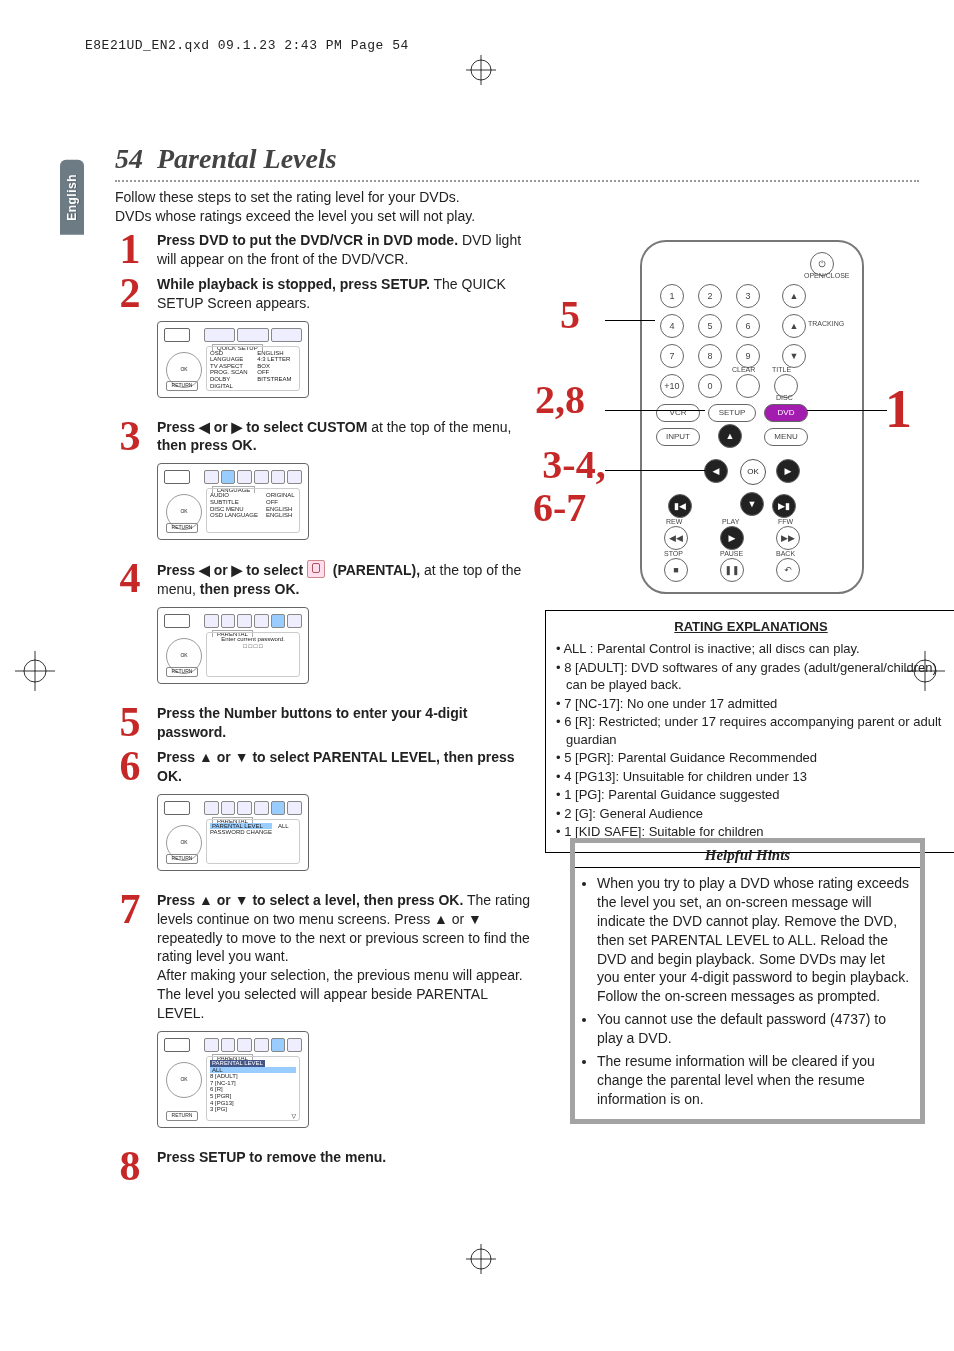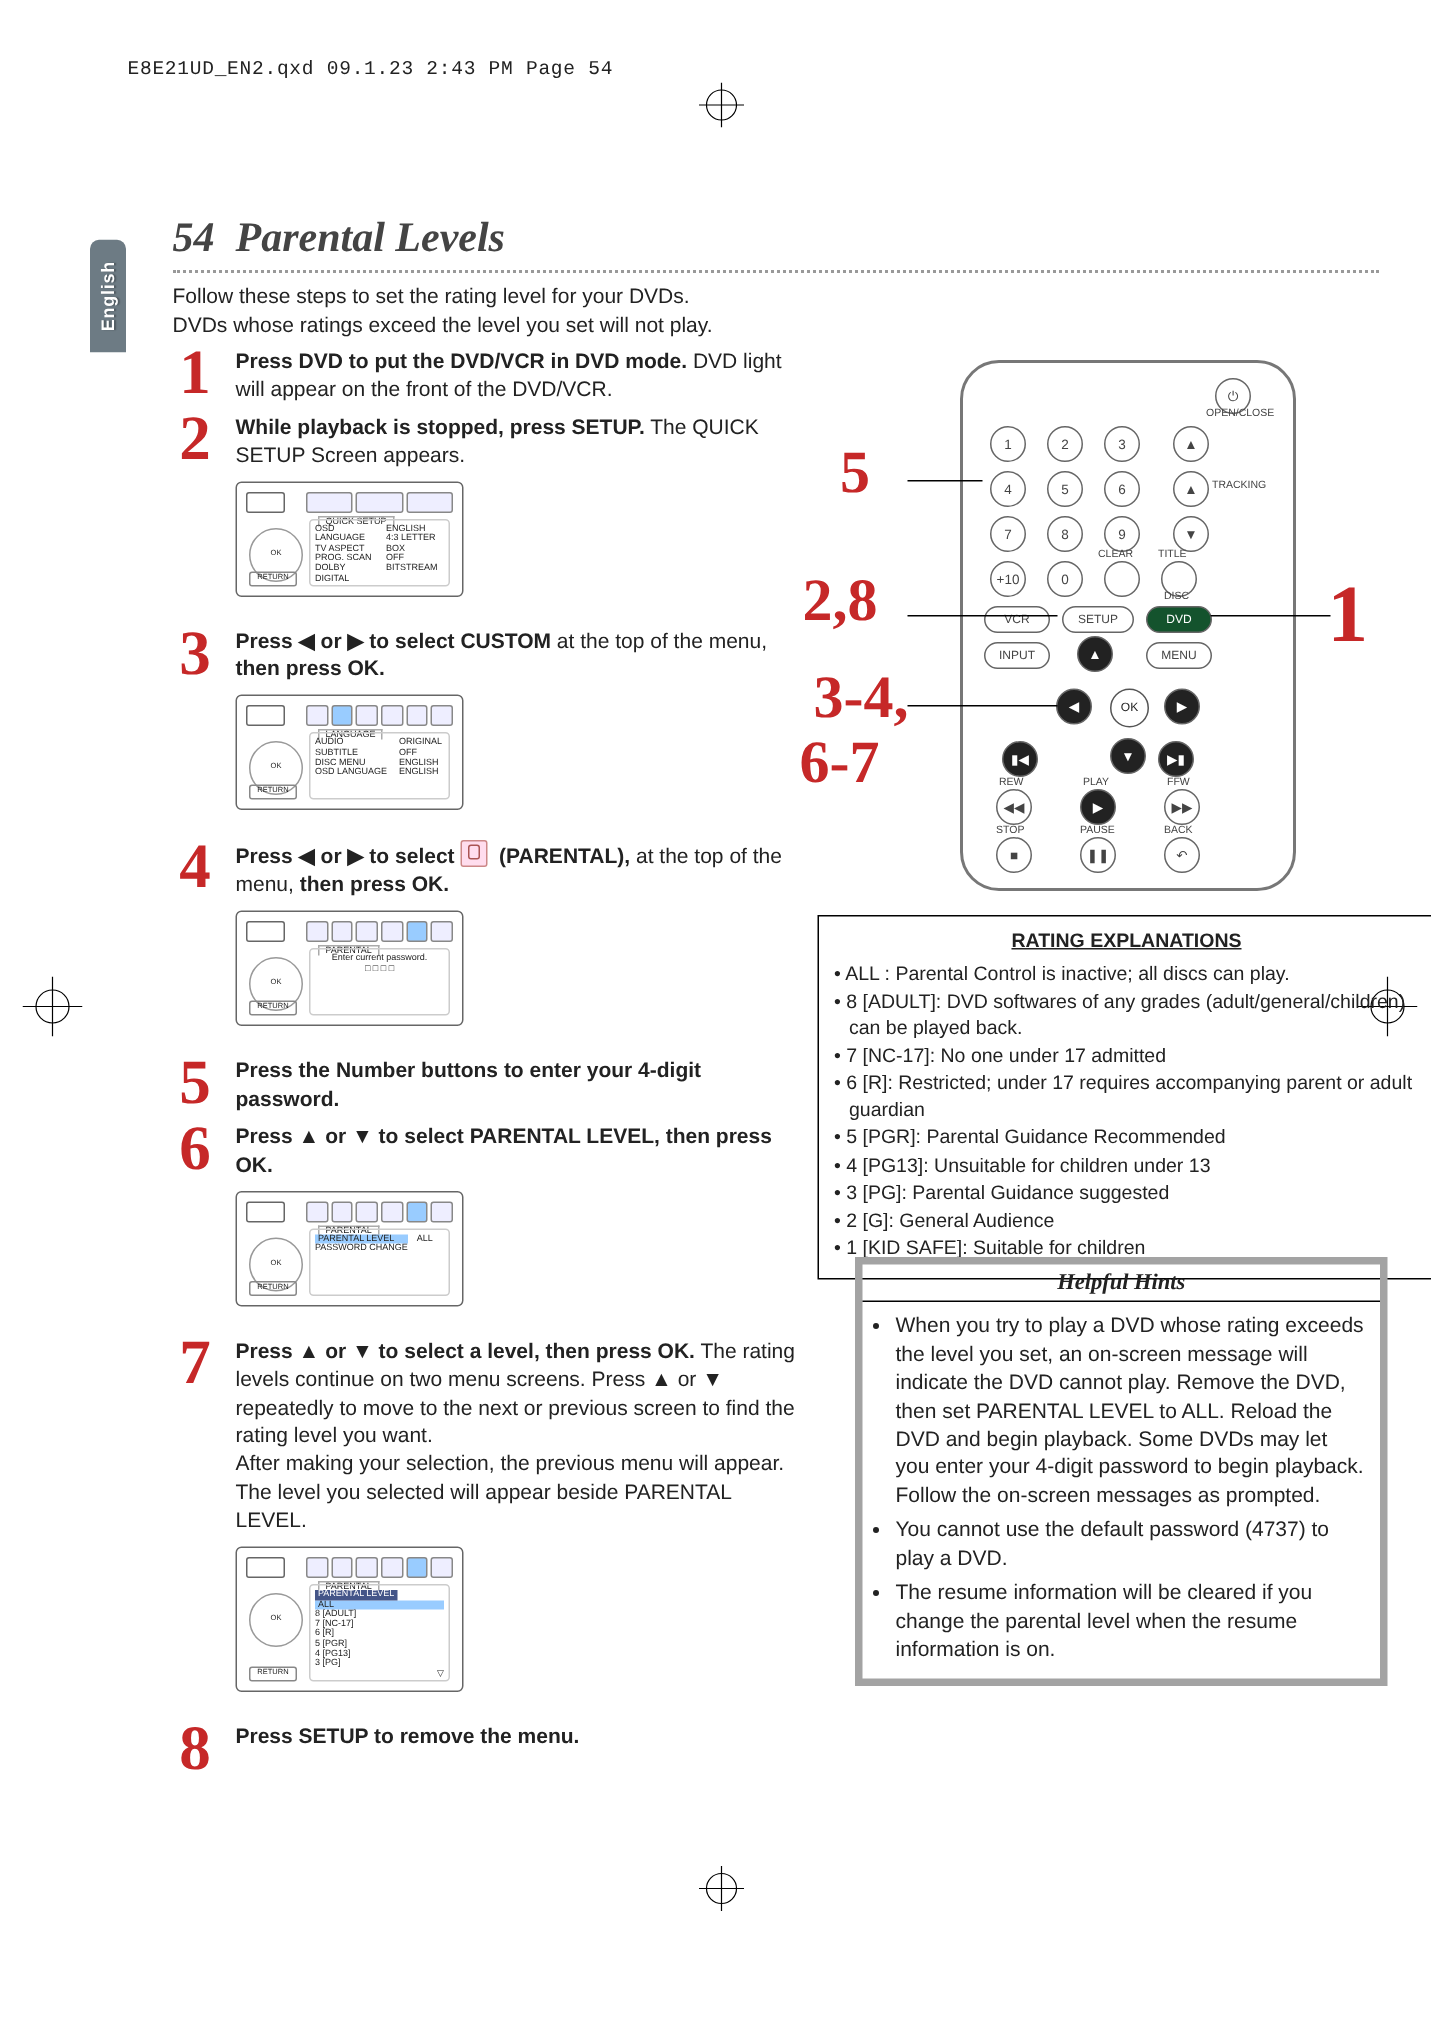--- a/index.html
+++ b/index.html
@@ -287,21 +287,21 @@
       <div class="rbtn" style="left:140px;top:42px">▲</div>
       <div class="rlbl" style="left:162px;top:30px">OPEN/CLOSE</div>
       <div class="rbtn" style="left:140px;top:72px">▲</div>
       <div class="rlbl" style="left:166px;top:78px">TRACKING</div>
       <div class="rbtn" style="left:140px;top:102px">▼</div>
       <div class="rlbl" style="left:90px;top:124px">CLEAR</div>
       <div class="rlbl" style="left:130px;top:124px">TITLE</div>
 
       <div class="rrect" style="left:14px;top:162px;width:42px">VCR</div>
       <div class="rrect" style="left:66px;top:162px;width:46px">SETUP</div>
-      <div class="rrect" style="left:122px;top:162px;width:42px;background:#14532d;color:#fff">DVD</div>
+      <div class="rrect" style="left:122px;top:162px;width:42px;background:#a21caf;color:#fff">DVD</div>
       <div class="rlbl" style="left:134px;top:152px">DISC</div>
 
       <div class="rrect" style="left:14px;top:186px;width:42px">INPUT</div>
       <div class="rbtn" style="left:76px;top:182px;background:#222;color:#fff">▲</div>
       <div class="rrect" style="left:122px;top:186px;width:42px">MENU</div>
 
       <div class="dpad">
         <div class="rbtn" style="left:-14px;top:22px;background:#222;color:#fff">◀</div>
         <div class="rbtn" style="left:58px;top:22px;background:#222;color:#fff">▶</div>
         <div class="rbtn" style="left:22px;top:55px;background:#222;color:#fff">▼</div>
@@ -338,21 +338,21 @@
 
   <div class="ratings">
     <h4>RATING EXPLANATIONS</h4>
     <ul style="margin:0;padding:0">
       <li>• <span>ALL : Parental Control is inactive; all discs can play.</span></li>
       <li>• <span>8 [ADULT]: DVD softwares of any grades (adult/general/children) can be played back.</span></li>
       <li>• <span>7 [NC-17]: No one under 17 admitted</span></li>
       <li>• <span>6 [R]: Restricted; under 17 requires accompanying parent or adult guardian</span></li>
       <li>• <span>5 [PGR]: Parental Guidance Recommended</span></li>
       <li>• <span>4 [PG13]: Unsuitable for children under 13</span></li>
-      <li>• <span>3 [PG]: Parental Guidance suggested</span></li>
+      <li>• <span>1 [PG]: Parental Guidance suggested</span></li>
       <li>• <span>2 [G]: General Audience</span></li>
       <li>• <span>1 [KID SAFE]: Suitable for children</span></li>
     </ul>
   </div>
 
   <div class="hints">
     <h4>Helpful Hints</h4>
     <ul>
       <li>When you try to play a DVD whose rating exceeds the level you set, an on-screen message will indicate the DVD cannot play. Remove the DVD, then set PARENTAL LEVEL to ALL. Reload the DVD and begin playback. Some DVDs may let you enter your 4-digit password to begin playback. Follow the on-screen messages as prompted.</li>
       <li>You cannot use the default password (4737) to play a DVD.</li>

